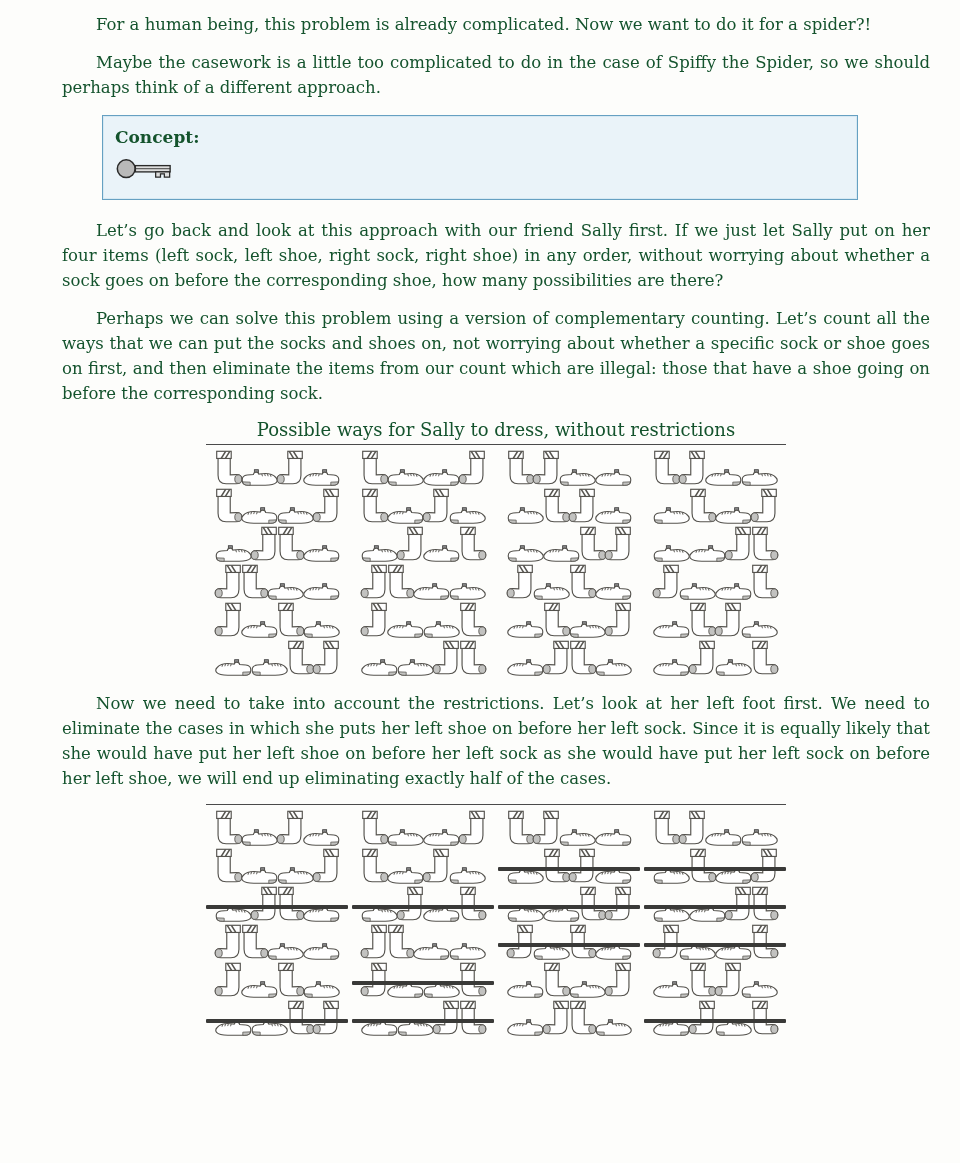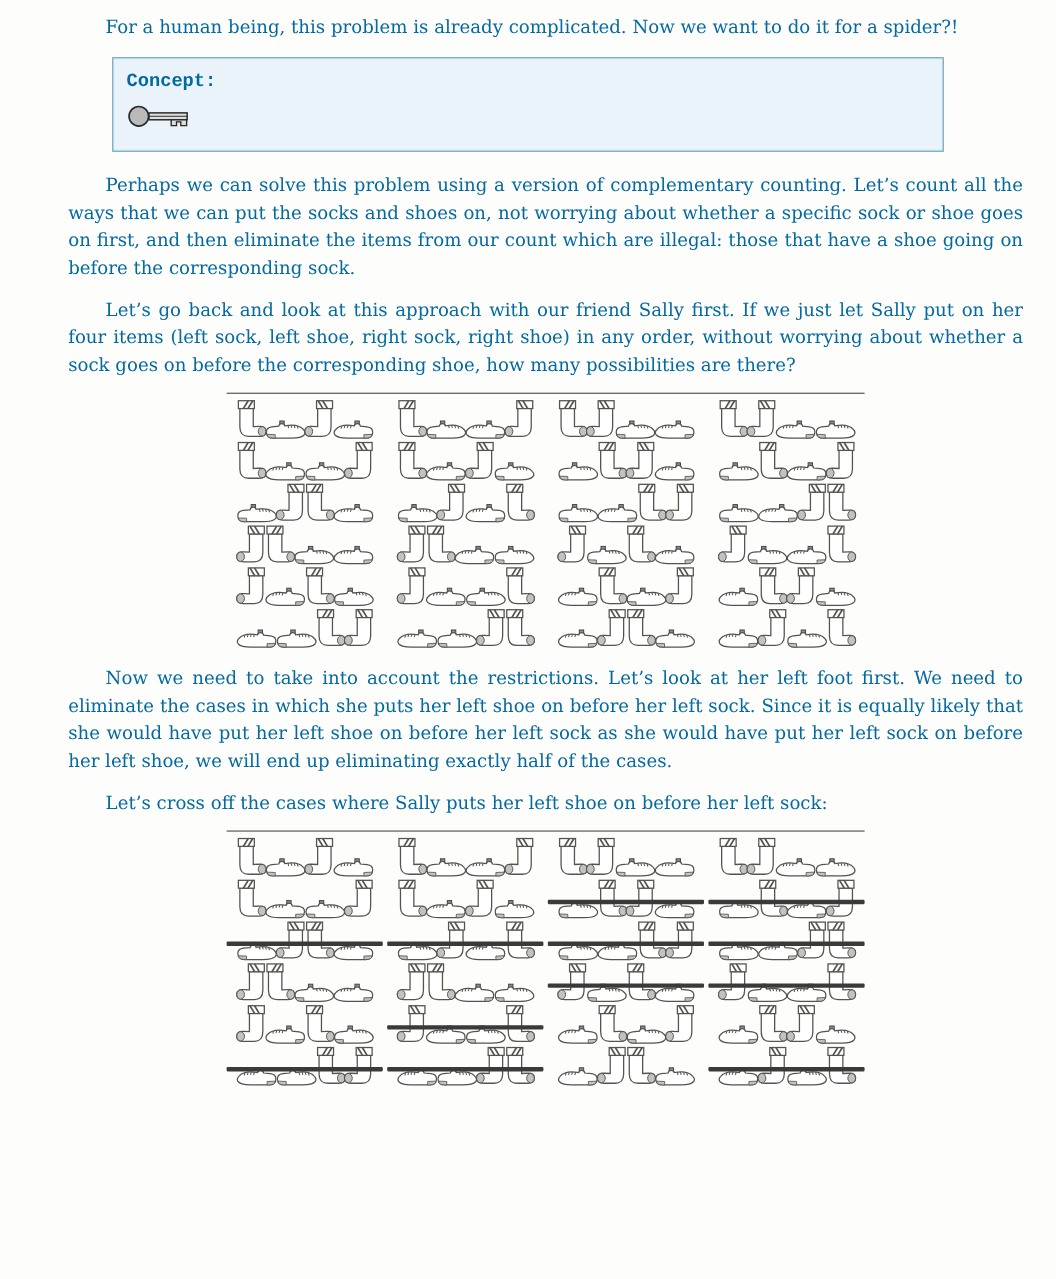--- a/index.html
+++ b/index.html
@@ -8,39 +8,38 @@
     background: #fdfdfb;
     overflow: hidden;
   }
   .page {
     box-sizing: border-box;
     width: 960px; height: 1163px;
     padding: 12px 30px 0 62px;
     font-family: "DejaVu Serif", "Liberation Serif", serif;
     font-size: 16.5px;
     line-height: 25px;
-    color: #0369a1;
+    color: #14532d;
   }
   p.para {
     margin: 0 0 13px 0;
     text-align: justify;
     text-indent: 34px;
   }
   
   .concept-box {
     box-sizing: border-box;
     width: 756px;
     margin: 15px 0 18px 40px;
     background: #eaf3f9;
     border: 1.6px solid #66a0c2;
     box-shadow: 0 0 0 1px #d7e9f3 inset;
     padding: 9px 14px 9px 12px;
     display: flex;
     gap: 16px;
-    font-family: Liberation Mono, monospace;
   }
   .concept-left { flex: 0 0 96px; }
   .concept-label { font-weight: bold; font-size: 17px; }
   .key-wrap { margin-top: 5px; }
   .concept-text { flex: 1; text-align: justify; line-height: 24.5px; }
   
   .figure { width: 580px; margin: 4px auto 14px auto; }
   .figure-title {
     text-align: center;
     font-size: 18px;
@@ -73,39 +72,41 @@
     border-radius: 1px;
     z-index: 3;
   }
 </style>
 </head>
 <body>
 
 <div class="page">
 
   <p class="para">For a human being, this problem is already complicated. Now we want to do it for a spider?!</p>
+  <p class="para">Maybe the casework is a little too complicated to do in the case of Spiffy the Spider, so we should perhaps think of a different approach.</p>
 
   <div class="concept-box">
     <div class="concept-left">
       <div class="concept-label">Concept:</div>
       <div class="key-wrap">
         <svg width="62" height="28" viewBox="0 0 64 29">
           <rect x="21" y="11" width="36" height="6.5" fill="#dedede" stroke="#2a2a2a" stroke-width="1.4"></rect>
           <line x1="21" y1="14.2" x2="57" y2="14.2" stroke="#2a2a2a" stroke-width="0.9"></line>
           <path d="M42,17.5 v5.5 h5 v-3.5 h4 v3.5 h5.5 v-5.5 Z" fill="#dedede" stroke="#2a2a2a" stroke-width="1.3"></path>
           <circle cx="11.5" cy="14.2" r="9.2" fill="#b9b9b9" stroke="#2a2a2a" stroke-width="1.6"></circle>
         </svg>
       </div>
     </div>
   </div>
 
+  <p class="para">Let’s go back and look at this approach with our friend Sally first. If we just let Sally put on her four items (left sock, left shoe, right sock, right shoe) in any order, without worrying about whether a sock goes on before the corresponding shoe, how many possibilities are there?</p>
   <p class="para">Perhaps we can solve this problem using a version of complementary counting. Let’s count all the ways that we can put the socks and shoes on, not worrying about whether a specific sock or shoe goes on first, and then eliminate the items from our count which are illegal: those that have a shoe going on before the corresponding sock.</p>
-  <p class="para">Let’s go back and look at this approach with our friend Sally first. If we just let Sally put on her four items (left sock, left shoe, right sock, right shoe) in any order, without worrying about whether a sock goes on before the corresponding shoe, how many possibilities are there?</p>
 
   <div class="figure">
+    <div class="figure-title">Possible ways for Sally to dress, without restrictions</div>
     <hr class="figure-rule">
     <div class="figure-grid">
         <div class="cell">
           <span class="icon">
             <svg width="29" height="37" viewBox="0 0 30 38">
               <path d="M4.2,8.5 L4.2,26 Q4.2,34.8 12.5,34.8 L22.5,34.8 Q28.8,34.8 28.8,29.8 Q28.8,25.2 22.8,25.4 L16.8,25.6 L16.8,8.5 Z" fill="#ffffff" stroke="#55534e" stroke-width="1.2"></path>
               <ellipse cx="25.1" cy="30" rx="3.6" ry="4.4" fill="#c2c2c0" stroke="#55534e" stroke-width="0.9"></ellipse>
               <rect x="2.8" y="1.2" width="15" height="7.4" fill="#ffffff" stroke="#55534e" stroke-width="1.2"></rect>
               <line x1="7.5" y1="8.6" x2="12" y2="1.2" stroke="#55534e" stroke-width="1.6"></line>
               <line x1="11.8" y1="8.6" x2="16.3" y2="1.2" stroke="#55534e" stroke-width="1.6"></line>
@@ -1106,21 +1107,20 @@
               <rect x="2.8" y="1.2" width="15" height="7.4" fill="#ffffff" stroke="#55534e" stroke-width="1.2"></rect>
               <line x1="7.5" y1="8.6" x2="12" y2="1.2" stroke="#55534e" stroke-width="1.6"></line>
               <line x1="11.8" y1="8.6" x2="16.3" y2="1.2" stroke="#55534e" stroke-width="1.6"></line>
             </svg>
           </span>
         </div>
       </div>
   </div>
 
   <p class="para">Now we need to take into account the restrictions.  Let’s look at her left foot first.  We need to eliminate the cases in which she puts her left shoe on before her left sock. Since it is equally likely that she would have put her left shoe on before her left sock as she would have put her left sock on before her left shoe, we will end up eliminating exactly half of the cases.</p>
-  <p class="para">Let’s cross off the cases where Sally puts her left shoe on before her left sock:</p>
 
   <div class="figure">
     <hr class="figure-rule">
     <div class="figure-grid">
         <div class="cell">
           <span class="icon">
             <svg width="29" height="37" viewBox="0 0 30 38">
               <path d="M4.2,8.5 L4.2,26 Q4.2,34.8 12.5,34.8 L22.5,34.8 Q28.8,34.8 28.8,29.8 Q28.8,25.2 22.8,25.4 L16.8,25.6 L16.8,8.5 Z" fill="#ffffff" stroke="#55534e" stroke-width="1.2"></path>
               <ellipse cx="25.1" cy="30" rx="3.6" ry="4.4" fill="#c2c2c0" stroke="#55534e" stroke-width="0.9"></ellipse>
               <rect x="2.8" y="1.2" width="15" height="7.4" fill="#ffffff" stroke="#55534e" stroke-width="1.2"></rect>

